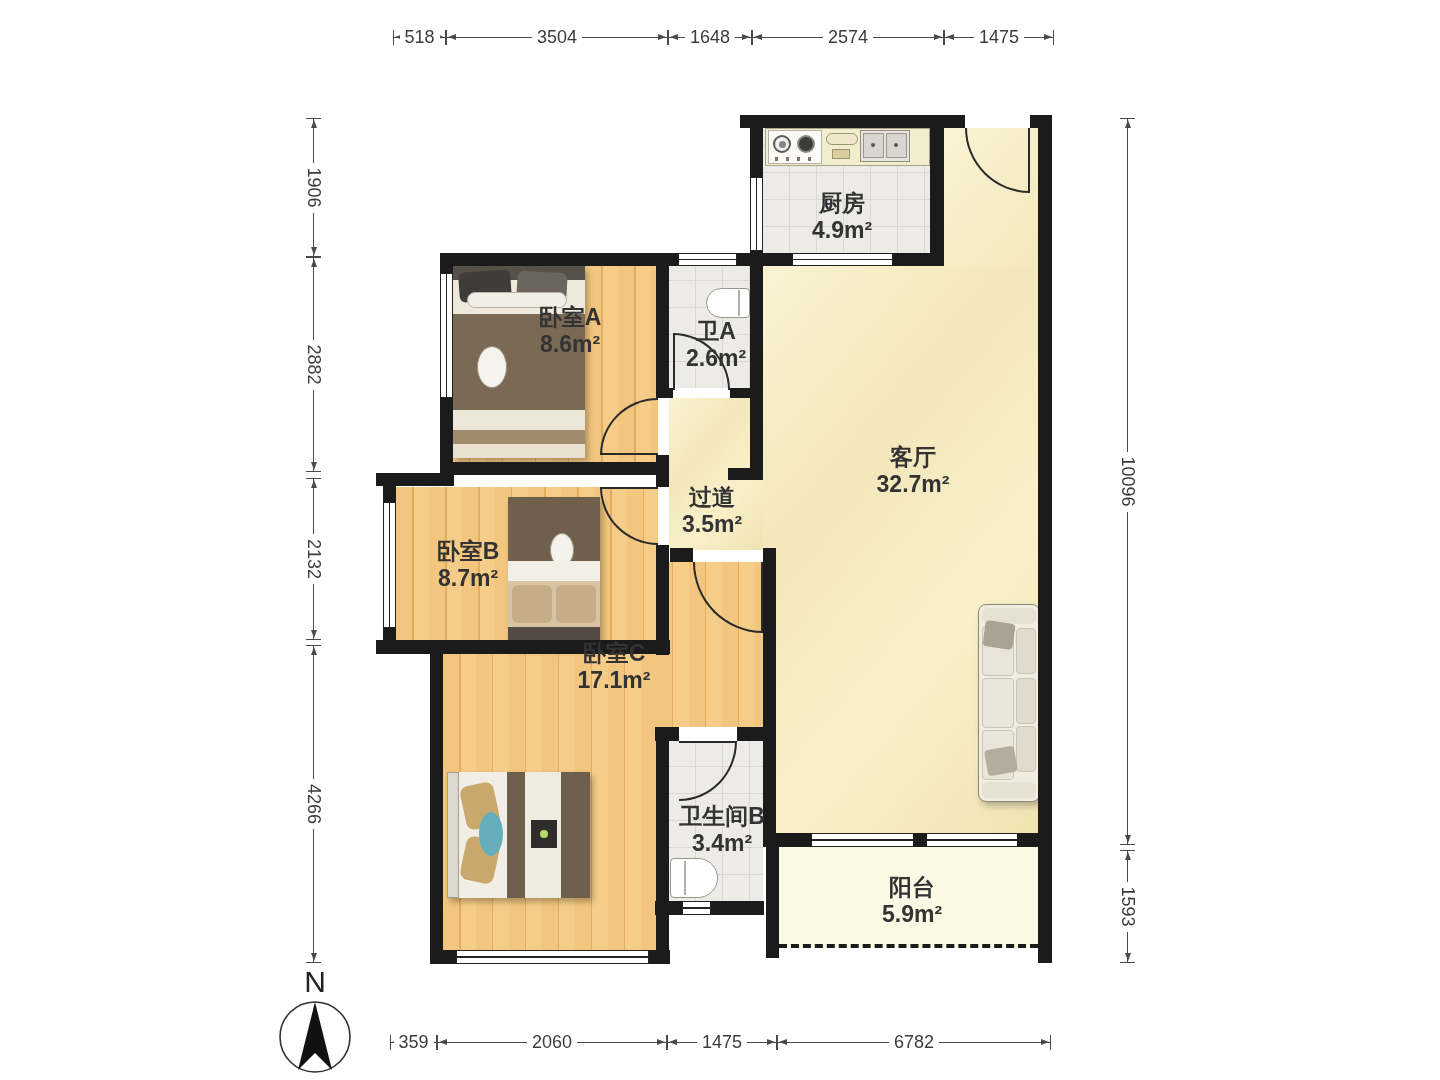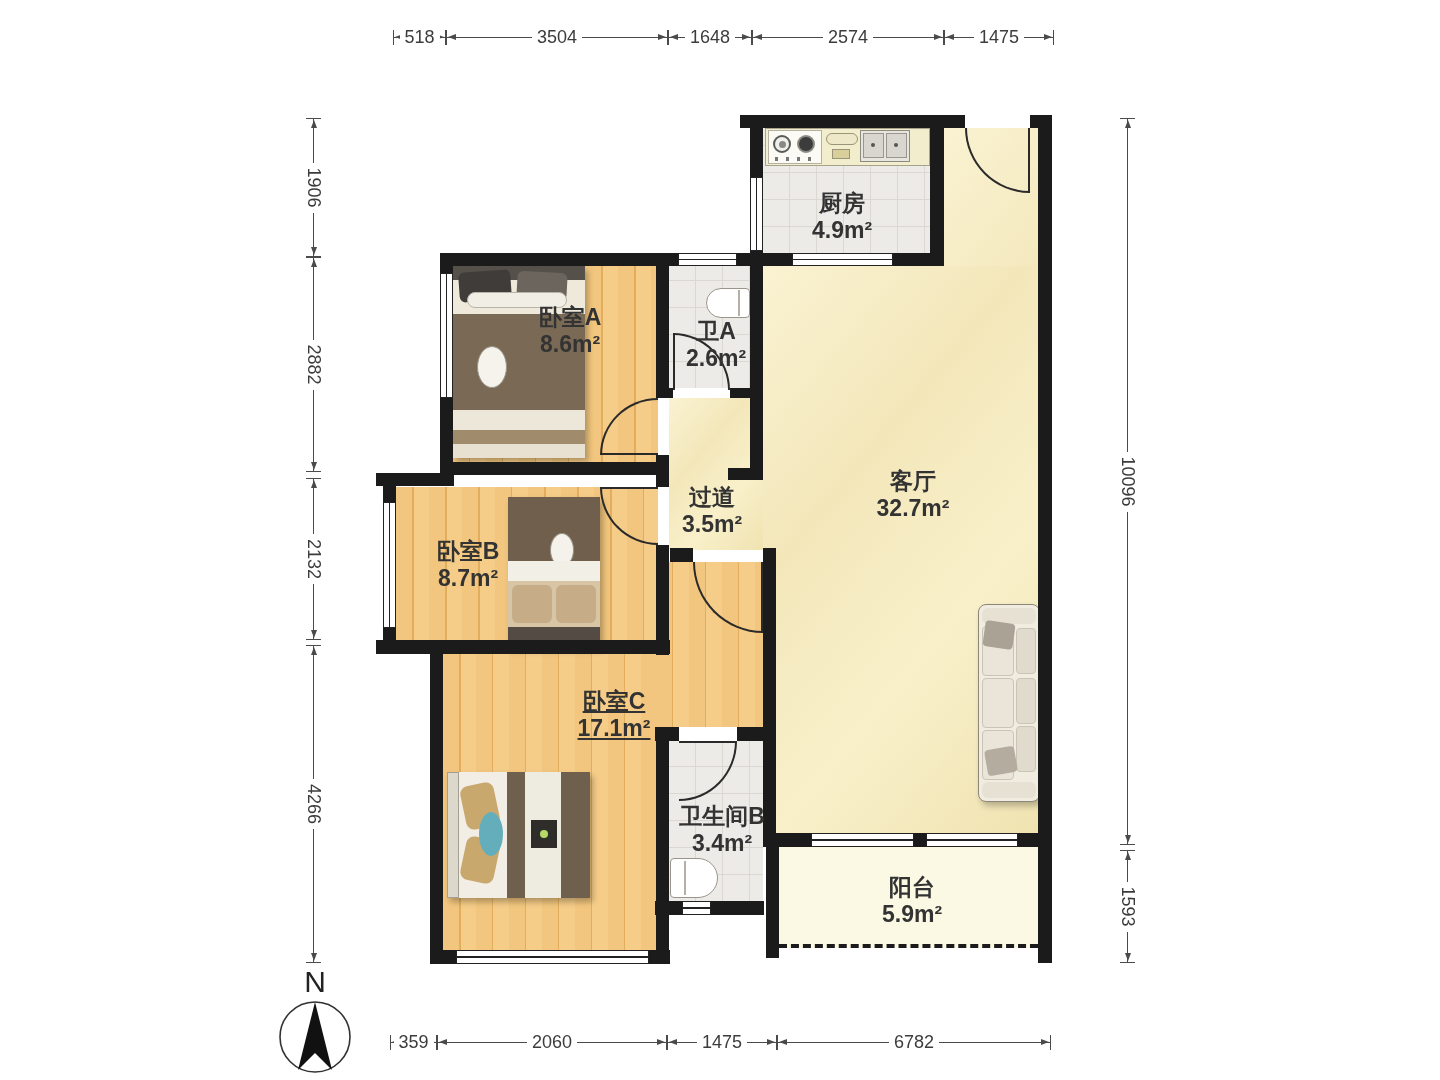--- a/index.html
+++ b/index.html
@@ -170,29 +170,29 @@
         <div>8.6m²</div>
       </div>
       <div class="room-label" style="left: 716px; top: 318px;">
         <div>卫A</div>
         <div>2.6m²</div>
       </div>
       <div class="room-label" style="left: 712px; top: 484px;">
         <div>过道</div>
         <div>3.5m²</div>
       </div>
-      <div class="room-label" style="left: 913px; top: 468px;">
+      <div class="room-label" style="left: 913px; top: 444px;">
         <div>客厅</div>
         <div>32.7m²</div>
       </div>
       <div class="room-label" style="left: 468px; top: 538px;">
         <div>卧室B</div>
         <div>8.7m²</div>
       </div>
-      <div class="room-label" style="left: 614px; top: 688px; text-decoration: underline;">
+      <div class="room-label" style="left: 614px; top: 640px;">
         <div>卧室C</div>
         <div>17.1m²</div>
       </div>
       <div class="room-label" style="left: 722px; top: 803px;">
         <div>卫生间B</div>
         <div>3.4m²</div>
       </div>
       <div class="room-label" style="left: 912px; top: 874px;">
         <div>阳台</div>
         <div>5.9m²</div>

